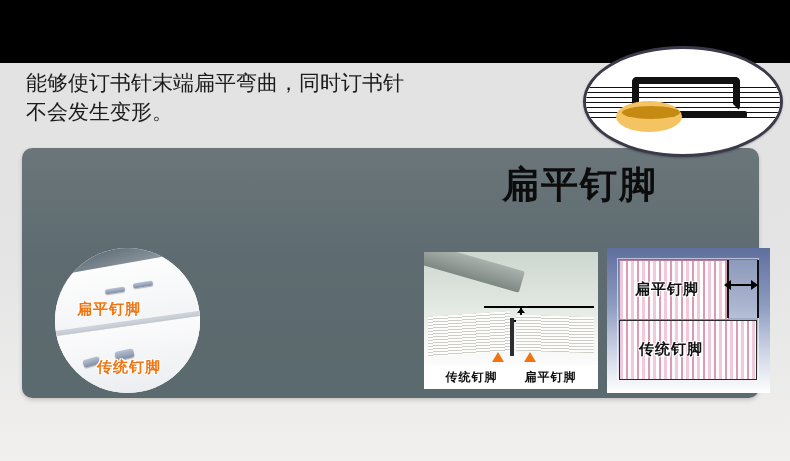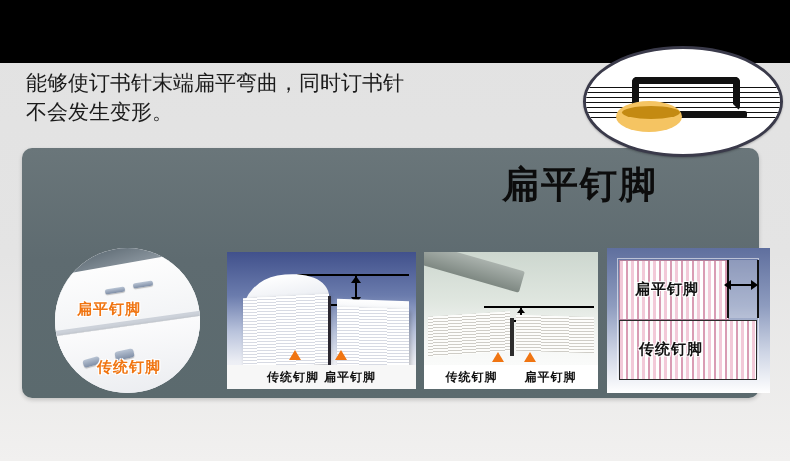--- a/index.html
+++ b/index.html
@@ -210,34 +210,20 @@
         <div class="t1-edge"></div>
         <div class="t1-sheet2"></div>
         <div class="stp a"></div>
         <div class="stp b"></div>
         <div class="stp c"></div>
         <div class="stp d"></div>
         <div class="lbl-orange t1-l1">扁平钉脚</div>
         <div class="lbl-orange t1-l2">传统钉脚</div>
       </div>
 
-      <div class="tile2">
-        <div class="rule t2-r1"></div>
-        <div class="rule t2-r2"></div>
-        <div class="arrowv"></div>
-        <div class="t2-left-top"></div>
-        <div class="stack t2-left"></div>
-        <div class="t2-right-top"></div>
-        <div class="stack t2-right"></div>
-        <div class="t2-spine"></div>
-        <div class="tri t2-t1"></div>
-        <div class="tri t2-t2"></div>
-        <div class="caption-bar"></div>
-        <div class="caption">传统钉脚  扁平钉脚</div>
-      </div>
 
       <div class="tile3">
         <div class="t3-blade"></div>
         <div class="rule t3-r1"></div>
         <div class="rule t3-r2"></div>
         <div class="t3-arrowv"></div>
         <div class="t3-stackL"></div>
         <div class="t3-stackR"></div>
         <div class="t3-spine"></div>
         <div class="tri t3-t1"></div>

